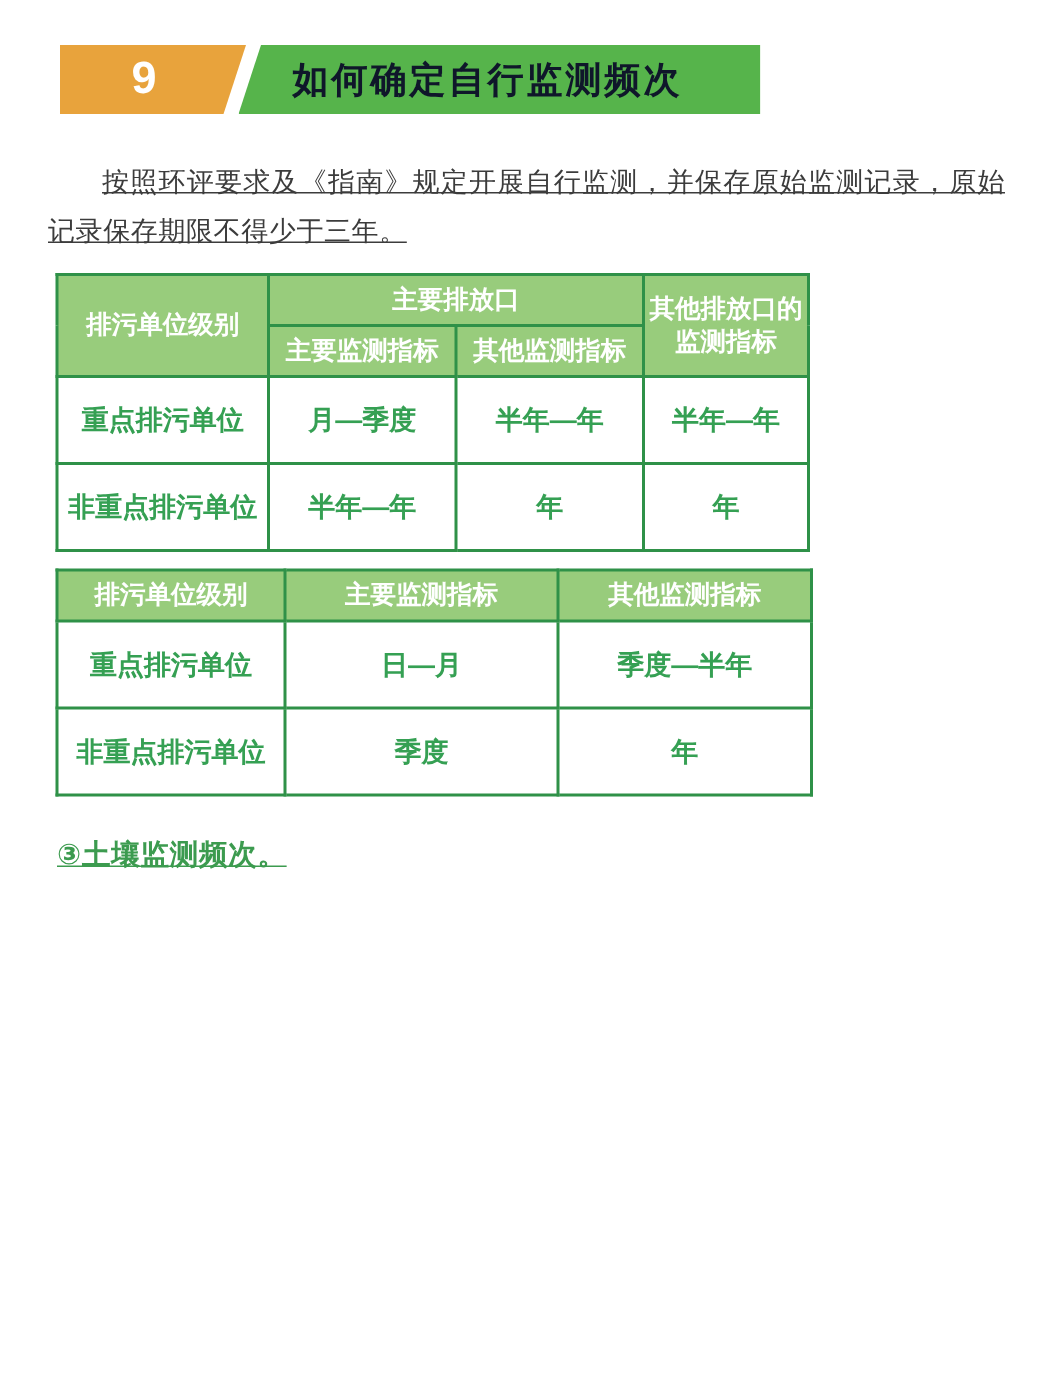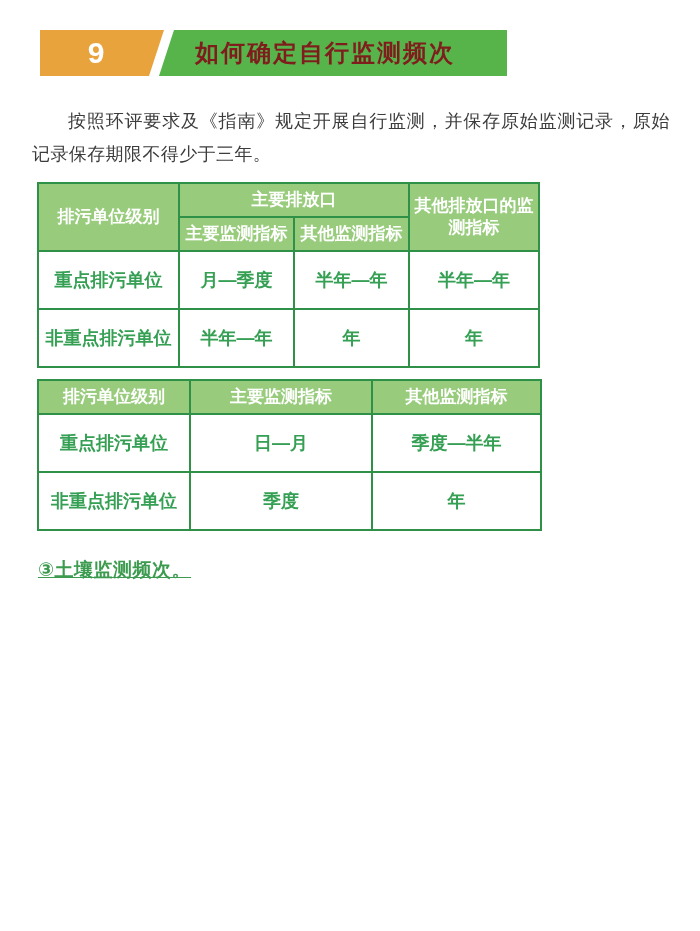--- a/index.html
+++ b/index.html
@@ -30,40 +30,41 @@
     display: flex;
     align-items: center;
     justify-content: center;
     clip-path: polygon(0 0, 100% 0, calc(100% - 15px) 100%, 0 100%);
     padding-right: 12px;
   }
   .header-title {
     margin-left: -5px;
     width: 348px;
     background: #56b44b;
-    color: #7f1d1d;
+    color: #0f172a;
     font-size: 24px;
     font-weight: bold;
     display: flex;
     align-items: center;
     padding-left: 36px;
     letter-spacing: 2px;
     clip-path: polygon(15px 0, 100% 0, 100% 100%, 0 100%);
     text-align: center;
   }
 
   
   .para {
     margin: 0 30px 0 32px;
     font-size: 18px;
     line-height: 33px;
     color: #3c3c3c;
     text-indent: 2em;
     text-align: justify;
     letter-spacing: 0.4px;
+    text-decoration: underline;
   }
   .para-intro { margin-top: 29px; }
   .para-note  { margin-top: 49px; }
   .para-soil  { margin-top: 12px; }
 
   
   .sec-title {
     margin-left: 38px;
     font-size: 19px;
     font-weight: bold;
@@ -100,21 +101,21 @@
     color: #35a053;
     font-size: 18px;
     font-weight: bold;
     padding: 16px 2px;
     height: 33px;
   }
   
   .t1-c1 { width: 141px; }
   .t1-c2 { width: 112px; }
   .t1-c3 { width: 120px; }
-  .t1-c4 { width: 130px; }
+  .t1-c4 { width: 110px; }
   .t1-other-outlet { padding-left: 14px; padding-right: 14px; }
   
   .t2-c1 { width: 152px; }
   .t2-c2 { width: 182px; }
   .t2-c3 { width: 169px; }
 </style>
 </head>
 <body>
 
 <div class="page">

